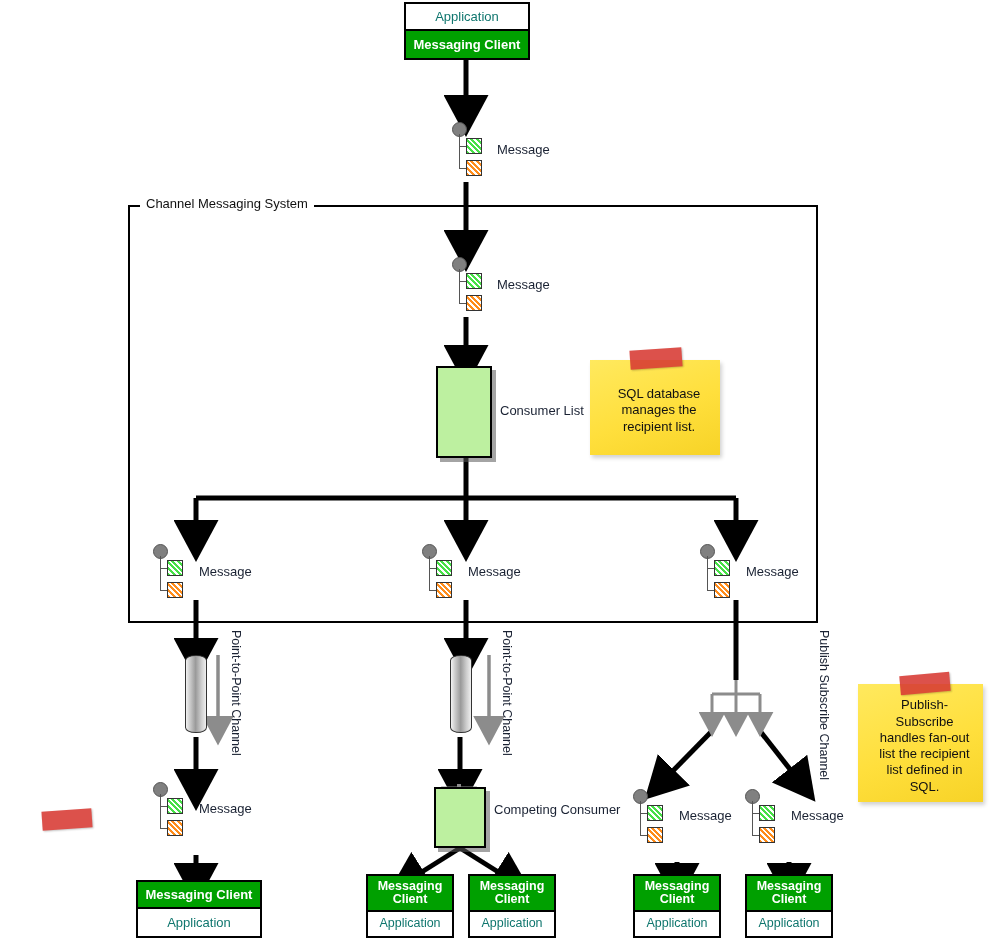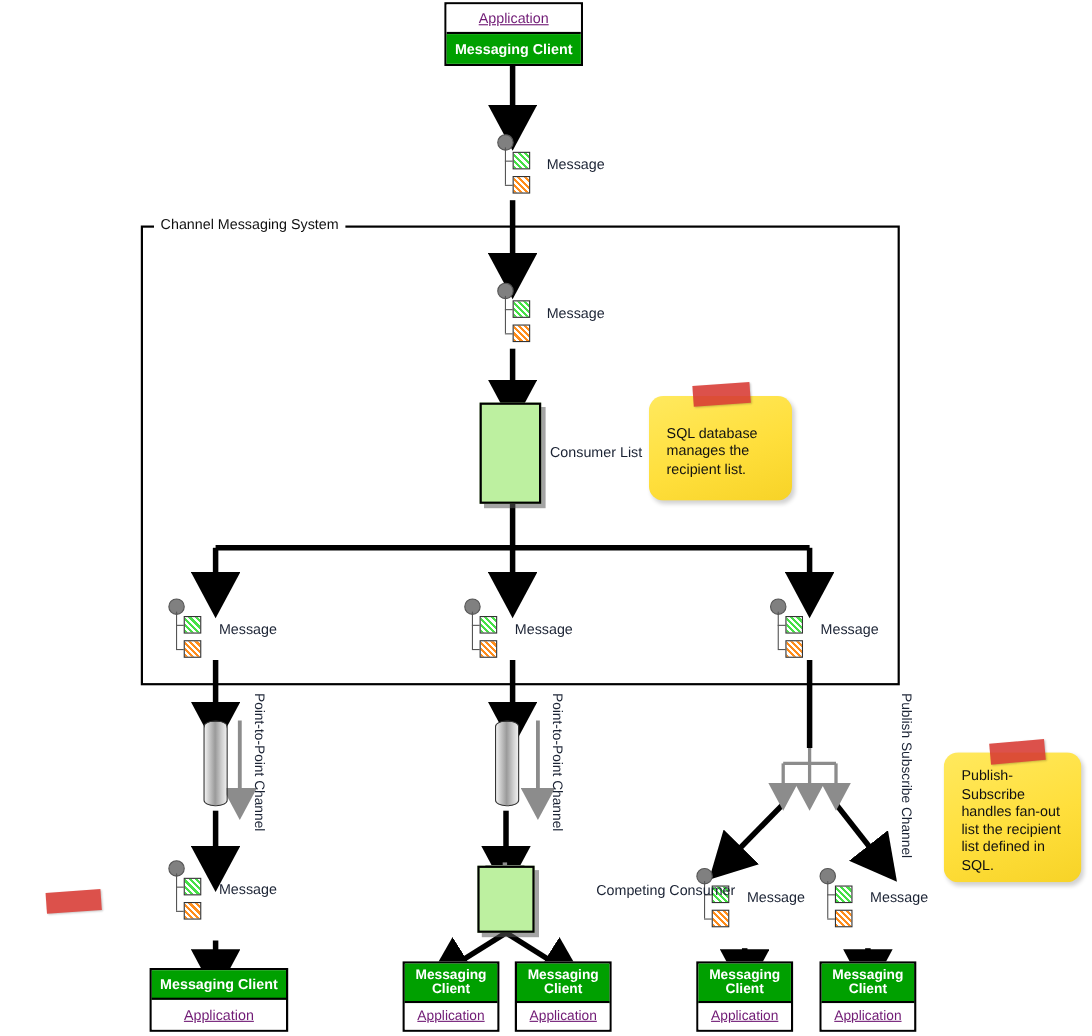--- a/index.html
+++ b/index.html
@@ -5,21 +5,21 @@
   html,body{margin:0;padding:0;background:#ffffff;}
   body{width:993px;height:942px;position:relative;overflow:hidden;
        font-family:"Liberation Sans","DejaVu Sans",sans-serif;color:#111;}
   #stage{position:absolute;left:0;top:0;width:993px;height:942px;}
   svg#wires{position:absolute;left:0;top:0;width:993px;height:942px;pointer-events:none;}
 
   
   .stack{position:absolute;border:2px solid #000;background:#fff;box-sizing:border-box;}
   .stack .cell{box-sizing:border-box;display:flex;align-items:center;justify-content:center;
                text-align:center;line-height:1.05;}
-  .cell.app{background:#ffffff;color:#701a75;text-decoration:underline;}
+  .cell.app{background:#ffffff;color:#0f766e;}
   .cell.msg{background:#00A000;color:#ffffff;font-weight:bold;}
   .cell.sep-top{border-bottom:2px solid #000;}
 
   
   .msgicon{position:absolute;width:34px;height:54px;}
   .msgicon .ball{position:absolute;left:0;top:0;width:15px;height:15px;border-radius:50%;
                  background:#808080;border:1px solid #555;box-sizing:border-box;}
   .msgicon .spine{position:absolute;left:7px;top:12px;width:1px;height:34px;background:#555;}
   .msgicon .tick{position:absolute;left:7px;width:7px;height:1px;background:#555;}
   .msgicon .sq{position:absolute;width:16px;height:16px;border:1px solid #333;box-sizing:border-box;}
@@ -41,22 +41,22 @@
           transform-origin:0 0;transform:rotate(90deg);}
 
   
   .frame{position:absolute;box-sizing:border-box;border:2px solid #000;background:transparent;}
   .frame-title{position:absolute;background:#fff;padding:0 6px;font-size:13px;color:#111;white-space:nowrap;}
 
   
   .note{position:absolute;background:#FFE34D;
         background-image:linear-gradient(160deg,#ffe95e 0%,#ffdf3c 55%,#f7d327 100%);
         box-shadow:2px 3px 4px rgba(0,0,0,.18);
-        display:flex;align-items:center;justify-content:center;
-        font-size:13px;color:#111;line-height:1.25;padding:14px 8px 8px 16px;box-sizing:border-box;border-radius:13px;}
+        display:flex;align-items:center;justify-content:center;text-align:center;
+        font-size:13px;color:#111;line-height:1.25;padding:14px 8px 8px 16px;box-sizing:border-box;}
   .tape{position:absolute;background:#d83a33;opacity:.88;box-shadow:1px 1px 2px rgba(0,0,0,.25);}
 </style>
 </head>
 <body>
 
 <div id="stage">
 
   <svg id="wires" viewBox="0 0 993 942">
     <defs>
       <marker id="ahB" markerWidth="9" markerHeight="9" refX="3.4" refY="4.5" orient="auto">
@@ -226,21 +226,21 @@
     <div class="tick" style="top:46px;"></div>
     <div class="sq green" style="left:14px;top:16px;"></div>
     <div class="sq orange" style="left:14px;top:38px;"></div>
   </div>
   <div class="lbl" style="left:791px;top:808px;">Message</div>
 
   <div class="patbox" style="left:436px;top:366px;width:56px;height:92px;"></div>
   <div class="lbl" style="left:500px;top:403px;">Consumer List</div>
 
   <div class="patbox" style="left:434px;top:787px;width:52px;height:61px;"></div>
-  <div class="lbl" style="left:494px;top:802px;margin-left:48px;">Competing Consumer</div>
+  <div class="lbl" style="left:494px;top:802px;">Competing Consumer</div>
 
   <div class="pipe" style="left:185px;top:655px;width:22px;height:78px;"></div>
   <div class="vlabel" style="left:243px;top:630px;">Point-to-Point Channel</div>
 
   <div class="pipe" style="left:450px;top:655px;width:22px;height:78px;"></div>
   <div class="vlabel" style="left:514px;top:630px;">Point-to-Point Channel</div>
 
   <div class="vlabel" style="left:831px;top:630px;">Publish Subscribe Channel</div>
 
   <div class="stack" style="left:136px;top:880px;width:126px;height:58px;">

